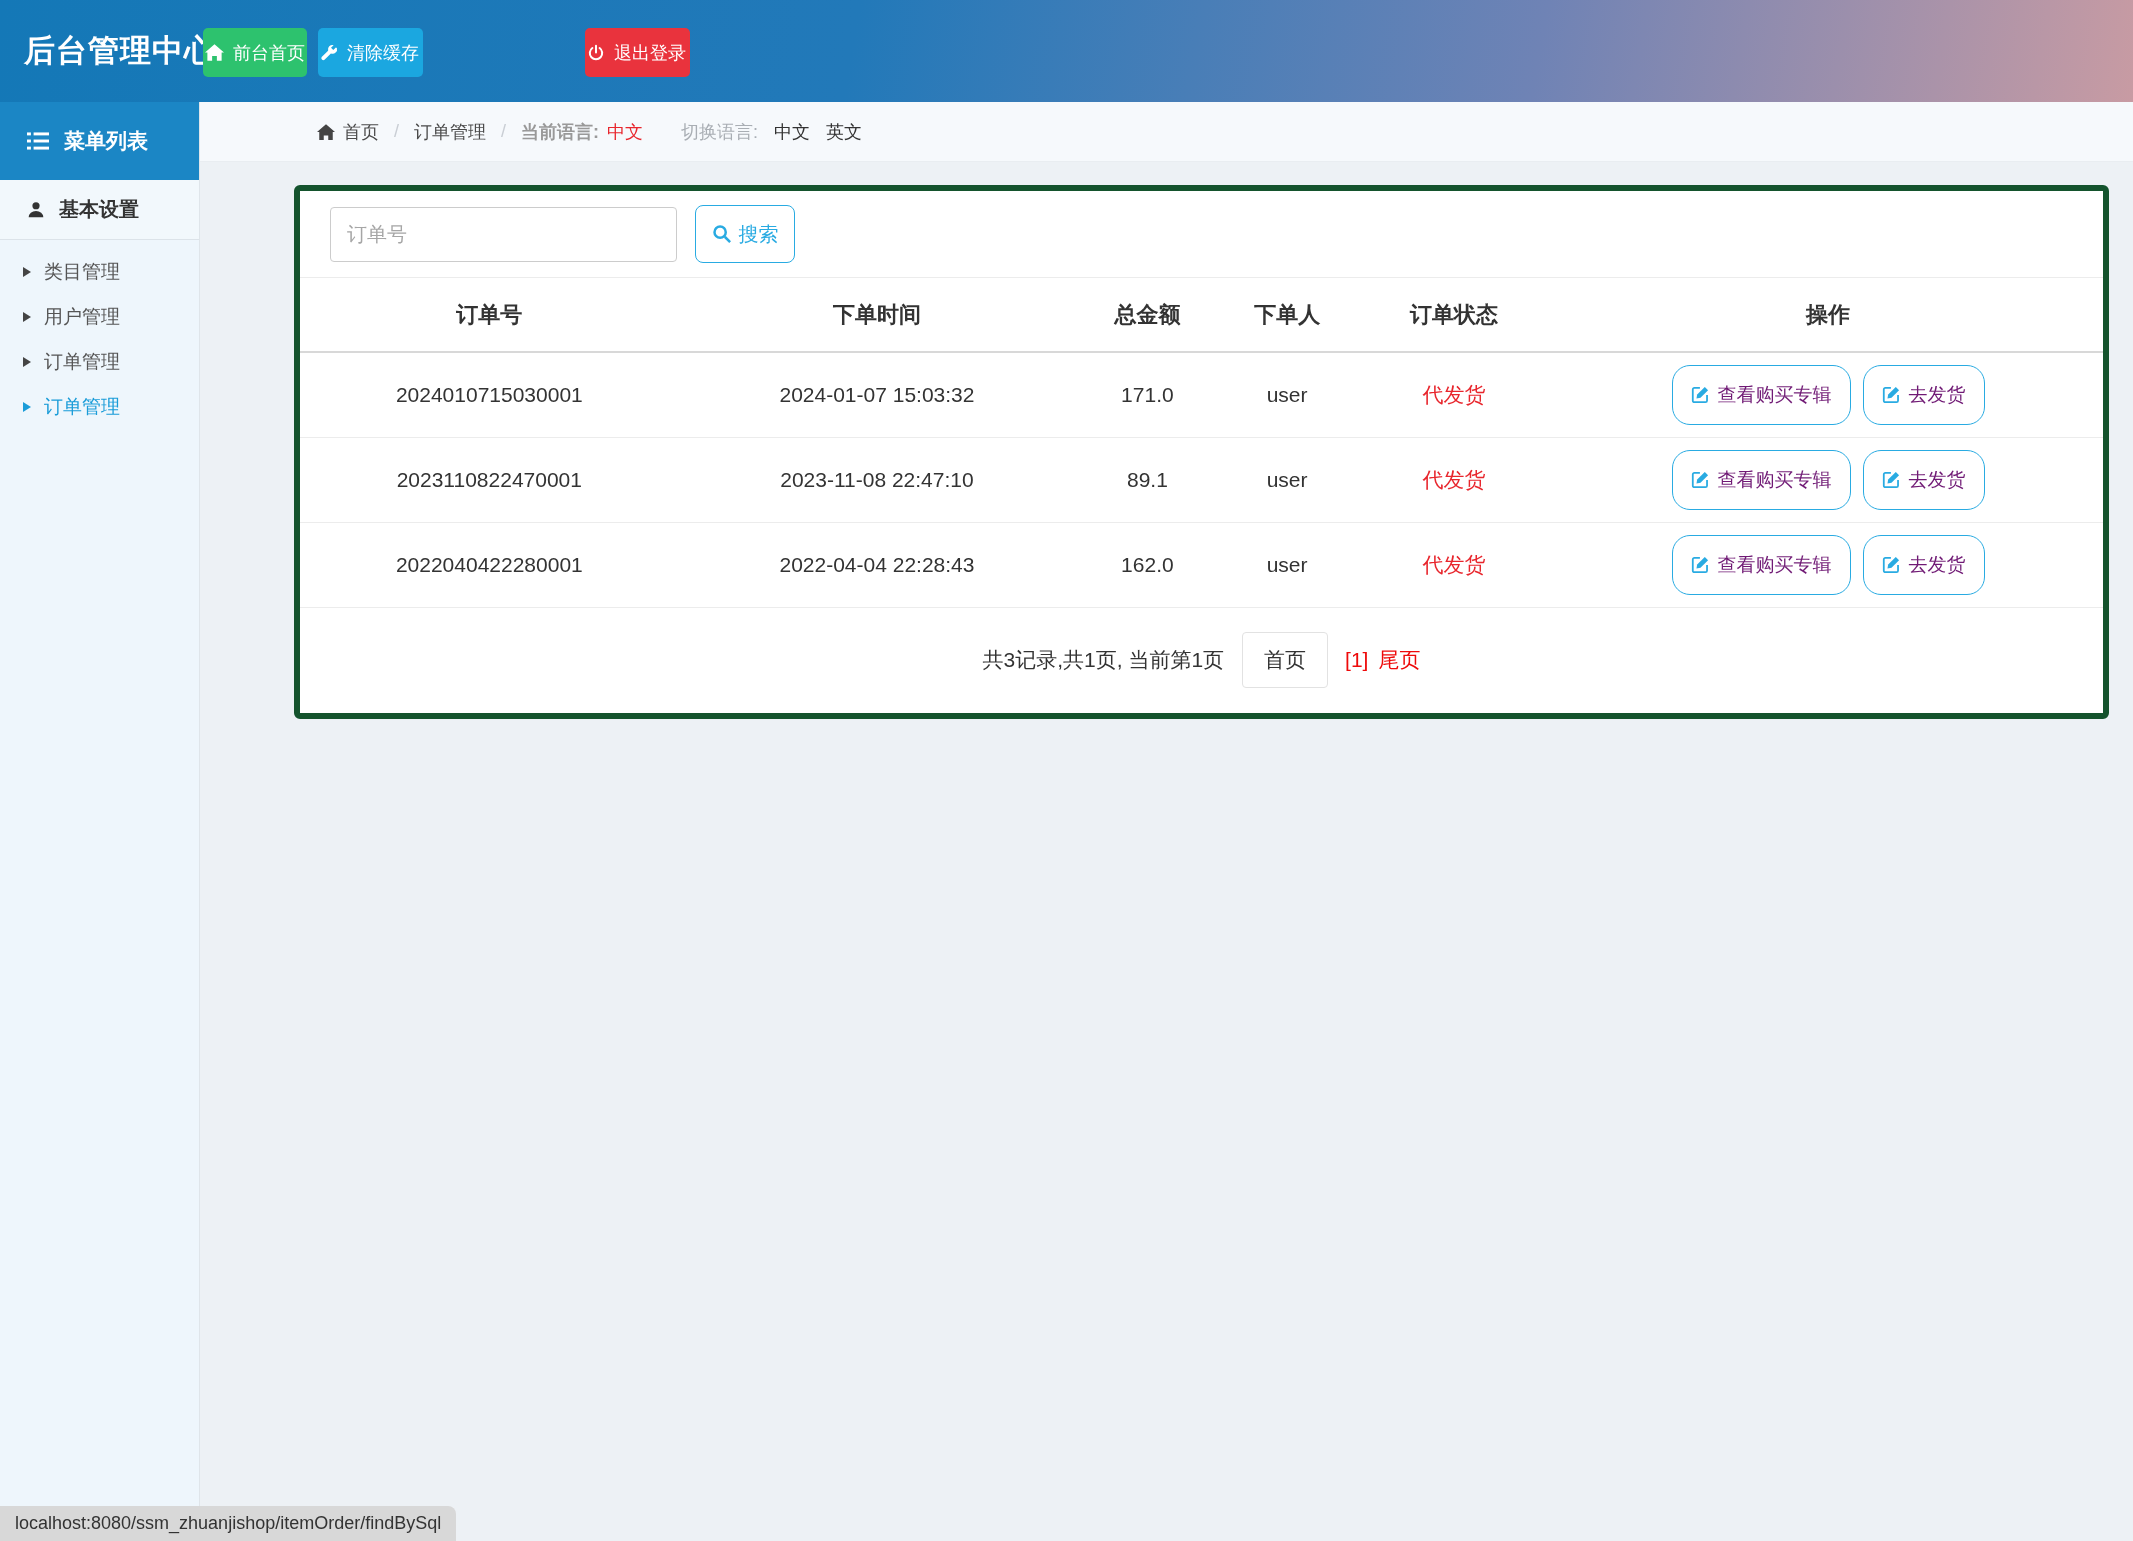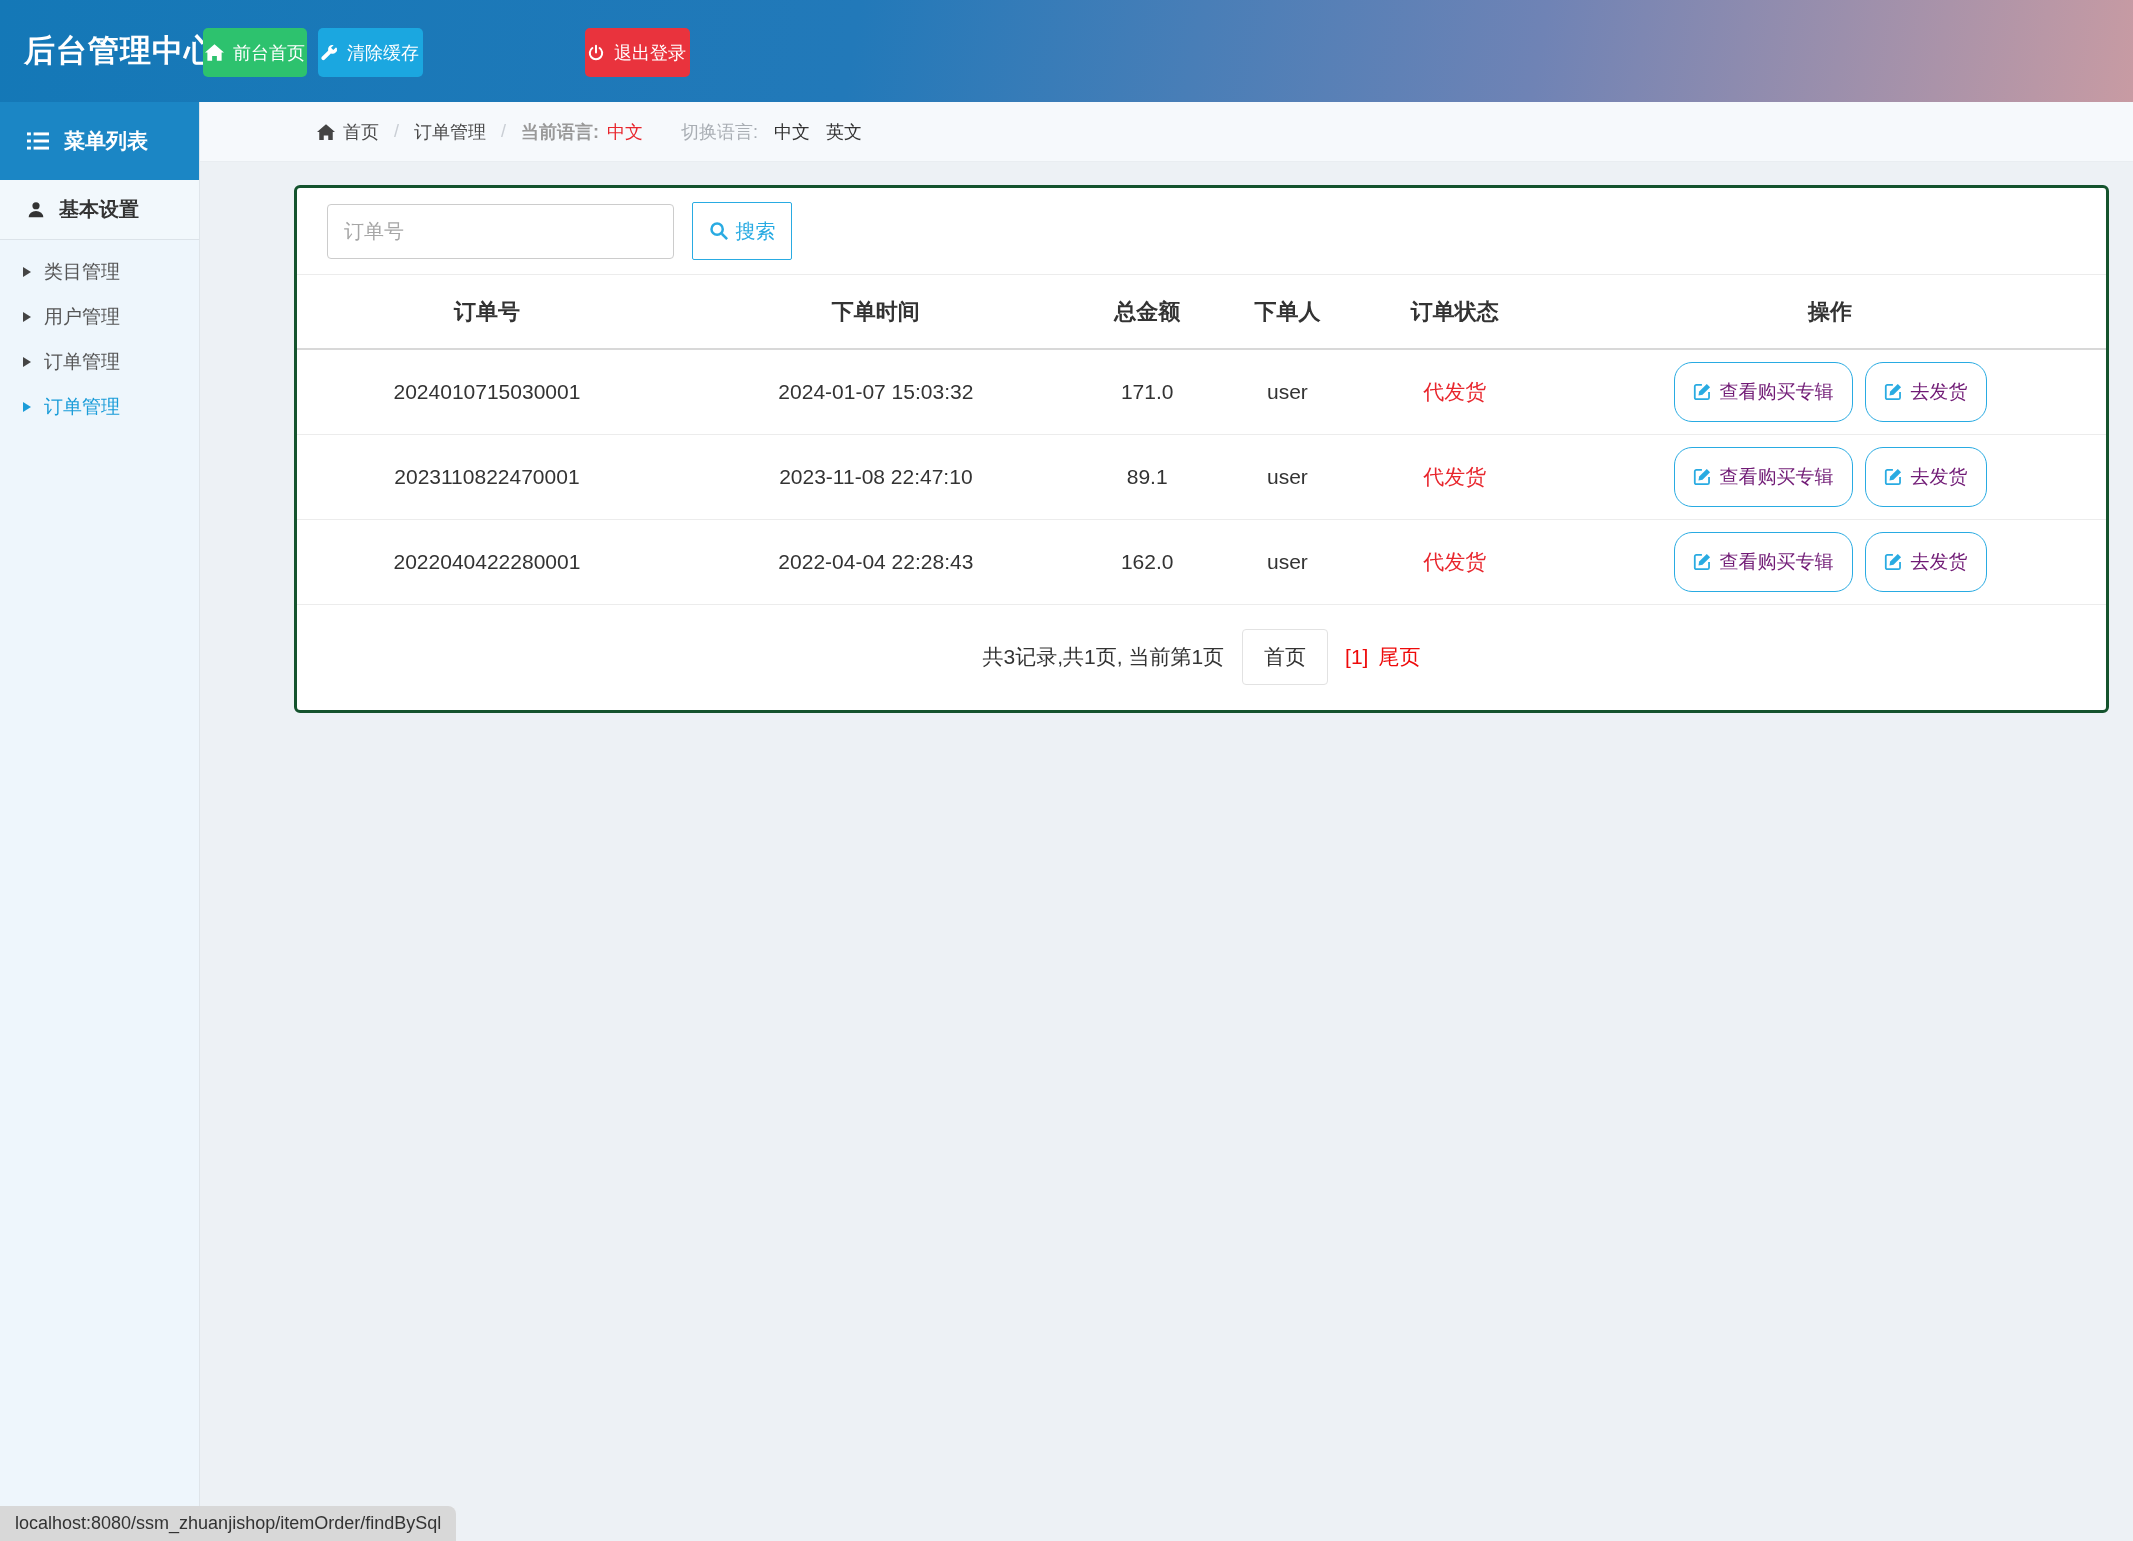--- a/index.html
+++ b/index.html
@@ -43,28 +43,28 @@
     display:flex; align-items:center; padding-left:117px; font-size:18px; color:#555; }
   .crumb { display:flex; align-items:center; gap:8px; cursor:pointer; color:#4a4a4a; }
   .sep { color:#c9ced4; margin:0 15px; }
   .lang-label { color:#999; font-weight:bold; }
   .lang-current { color:#e8262d; margin-left:8px; }
   .switch-label { color:#a9aeb4; margin-left:38px; }
   .lang-opt { color:#333; margin-left:16px; cursor:pointer; }
 
   
   .card { width:1815px; margin:23px 14px 0 94px; background:#fff;
-    border:3px solid #14532d; border-radius:6px; }
+    border:6px solid #14532d; border-radius:6px; }
   .search-row { height:87px; border-bottom:1px solid #ececec;
     display:flex; align-items:center; padding-left:30px; }
   .search-input { width:347px; height:55px; border:1px solid #ccc; border-radius:4px;
     font-size:20px; padding:0 16px; color:#333; font-family:inherit; outline:none; }
   .search-input::placeholder { color:#a6a6a6; }
   .search-btn { margin-left:18px; width:100px; height:58px; background:#fff;
-    border:1px solid #29abe2; border-radius:2px; color:#29abe2; font-size:20px;
+    border:1px solid #29abe2; border-radius:8px; color:#29abe2; font-size:20px;
     display:flex; align-items:center; justify-content:center; gap:7px; cursor:pointer; font-family:inherit; }
 
   table { width:100%; border-collapse:collapse; table-layout:fixed; }
   thead th { height:74px; font-size:22px; font-weight:bold; color:#333;
     border-bottom:2px solid #d8d8d8; text-align:center; }
   tbody td { height:85px; font-size:21px; color:#333; text-align:center;
     border-bottom:1px solid #ececec; }
   td.status { color:#e8262d; }
   .act-btn { display:inline-flex; align-items:center; gap:8px; height:60px; padding:0 18px;
     background:#fff; border:1px solid #29abe2; border-radius:18px; color:#701a75;

